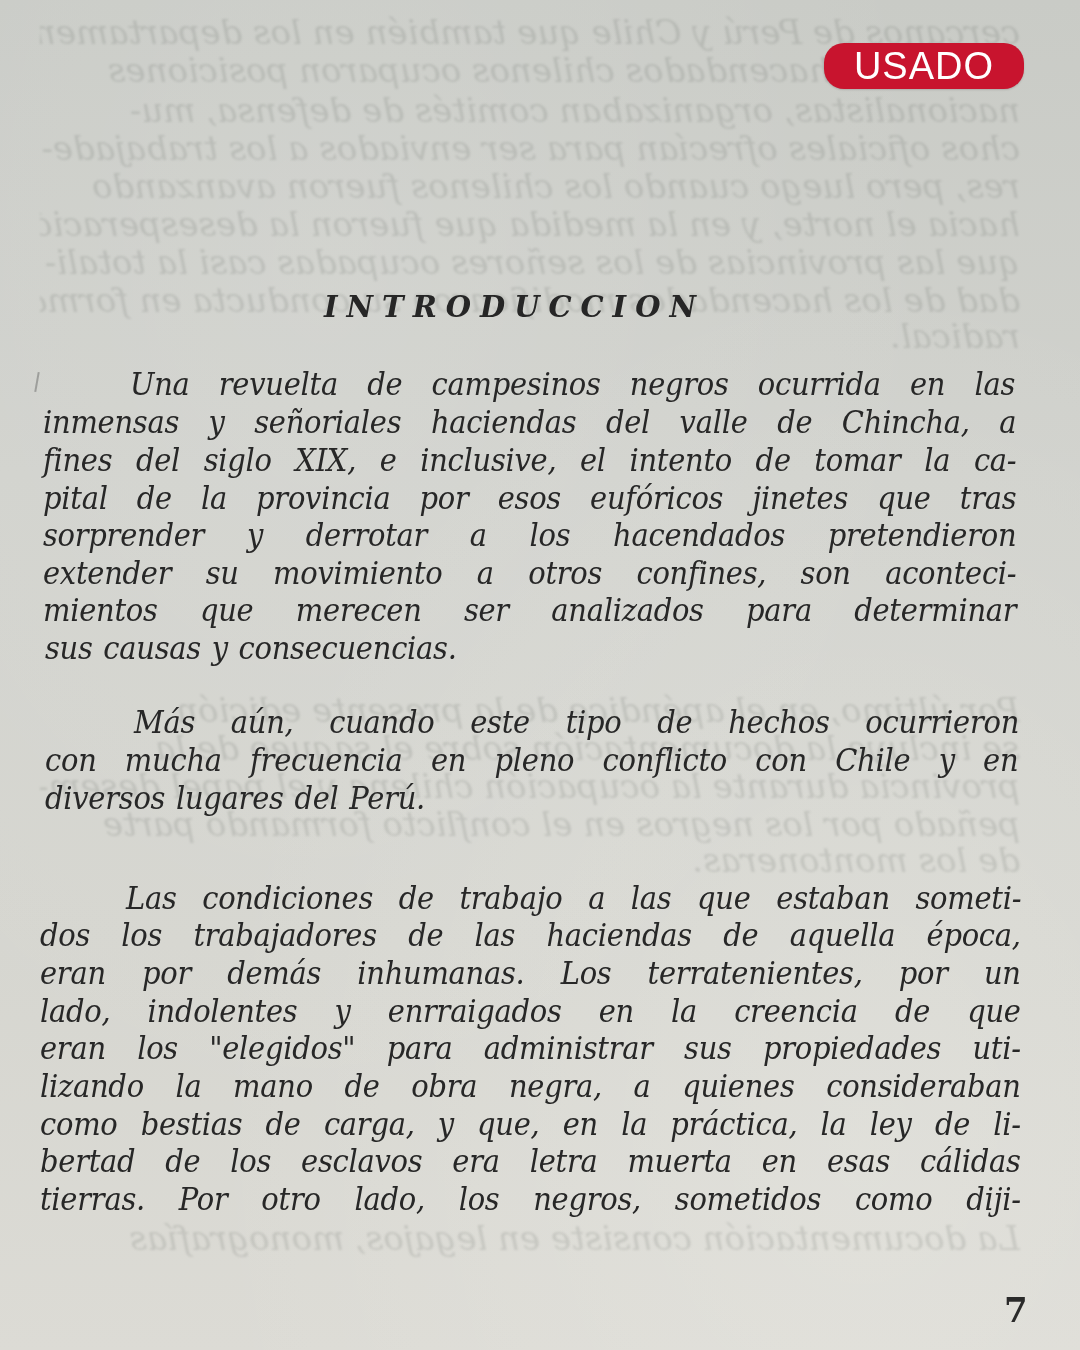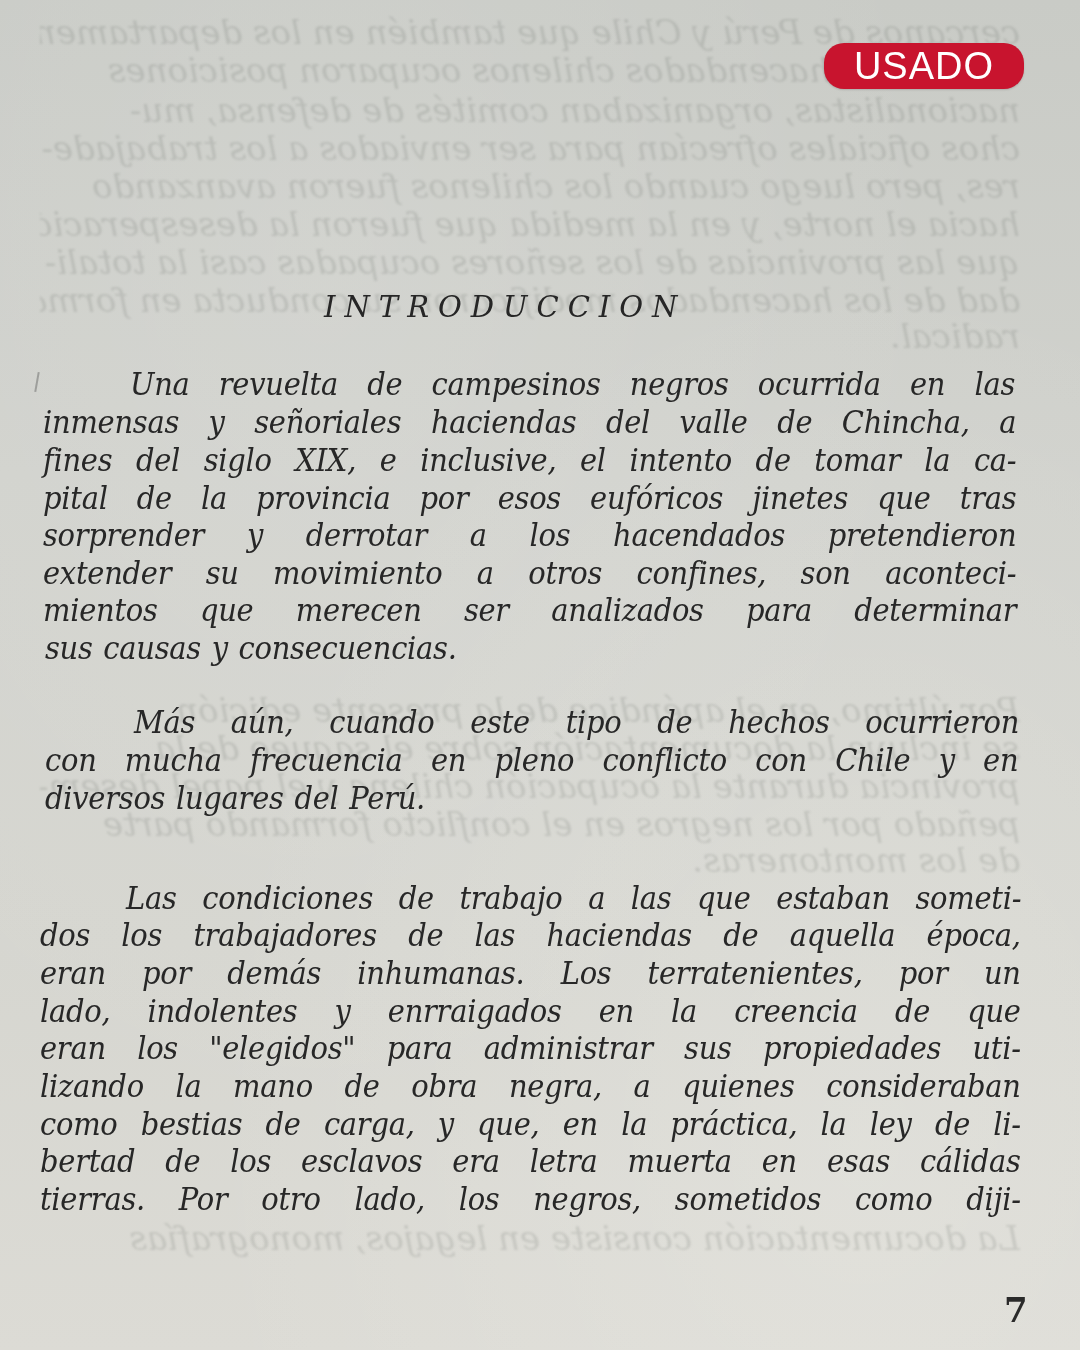--- a/index.html
+++ b/index.html
@@ -54,21 +54,21 @@
       align-items: center;
       justify-content: center;
       box-shadow: 0 1px 2px rgba(0,0,0,0.15);
     }
     .heading {
       position: absolute;
       left: 324px;
       top: 290px;
       font-family: "DejaVu Serif", serif;
       font-style: italic;
-      font-weight: normal;
+      font-weight: bold;
       font-size: 29px;
       letter-spacing: 9px;
       color: #262626;
     }
     .line {
       position: absolute;
       font-family: "DejaVu Serif", serif;
       font-style: italic;
       font-size: 31.5px;
       color: #272727;

